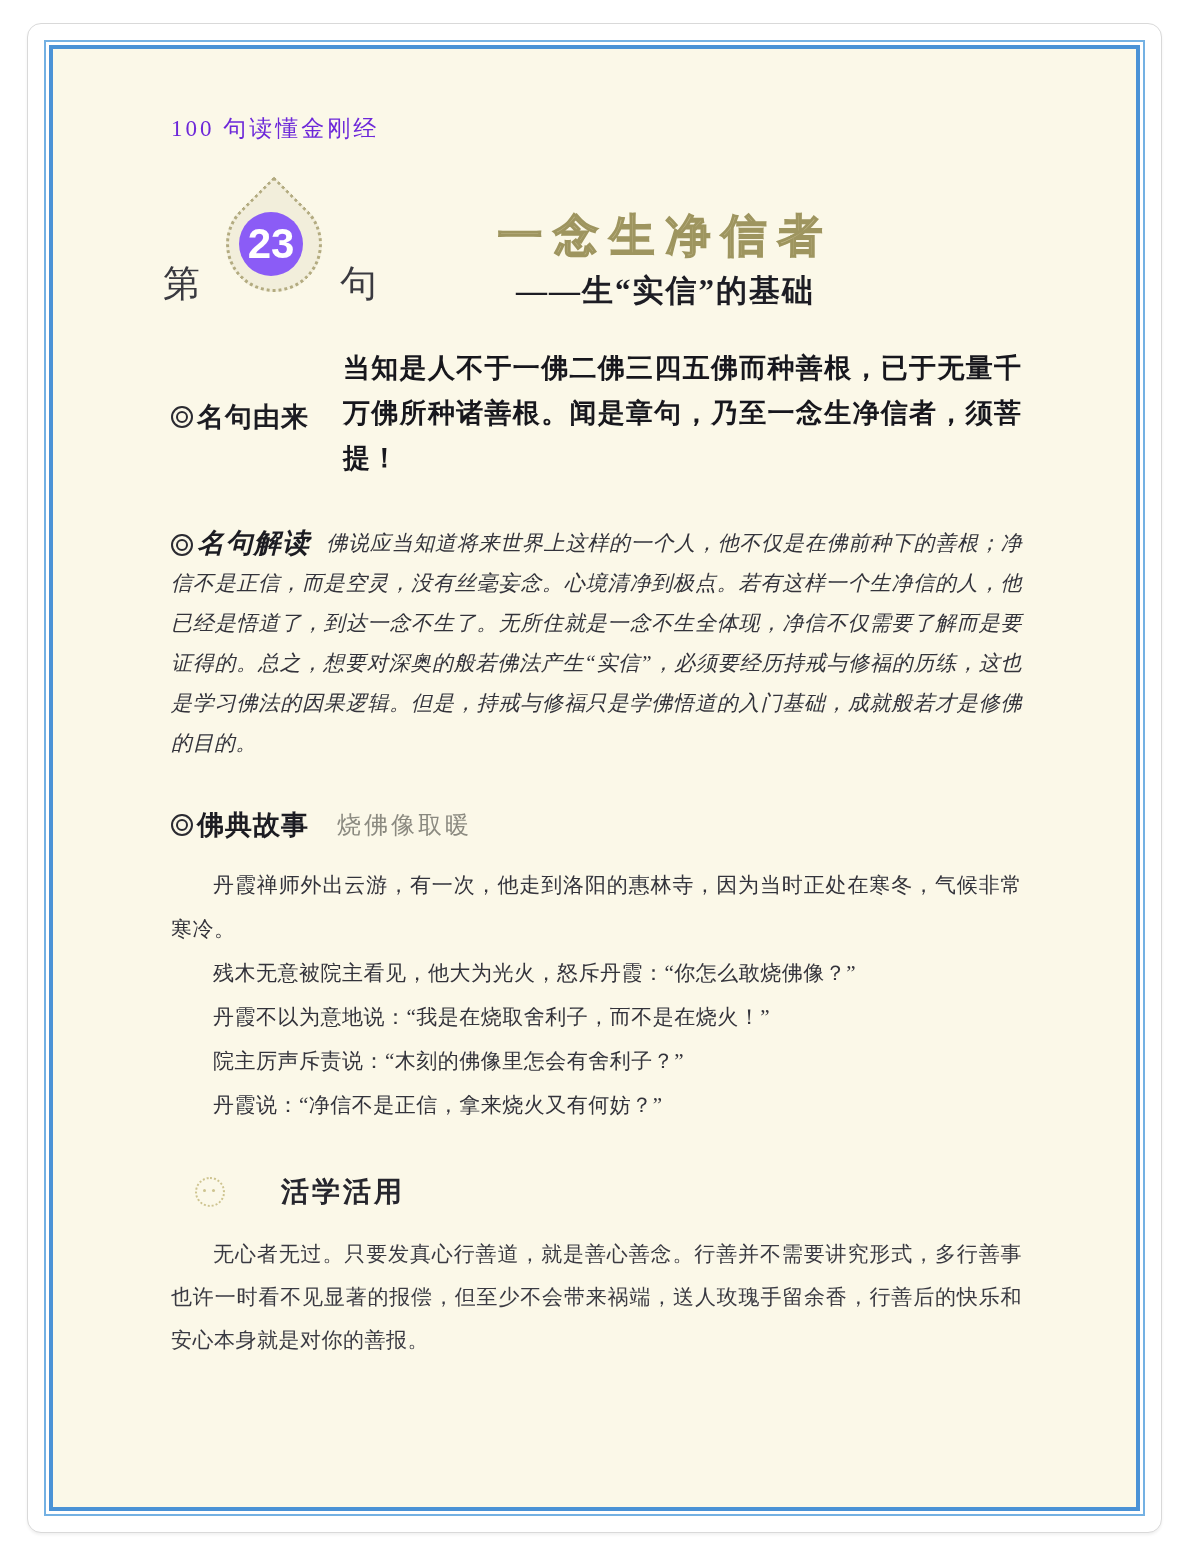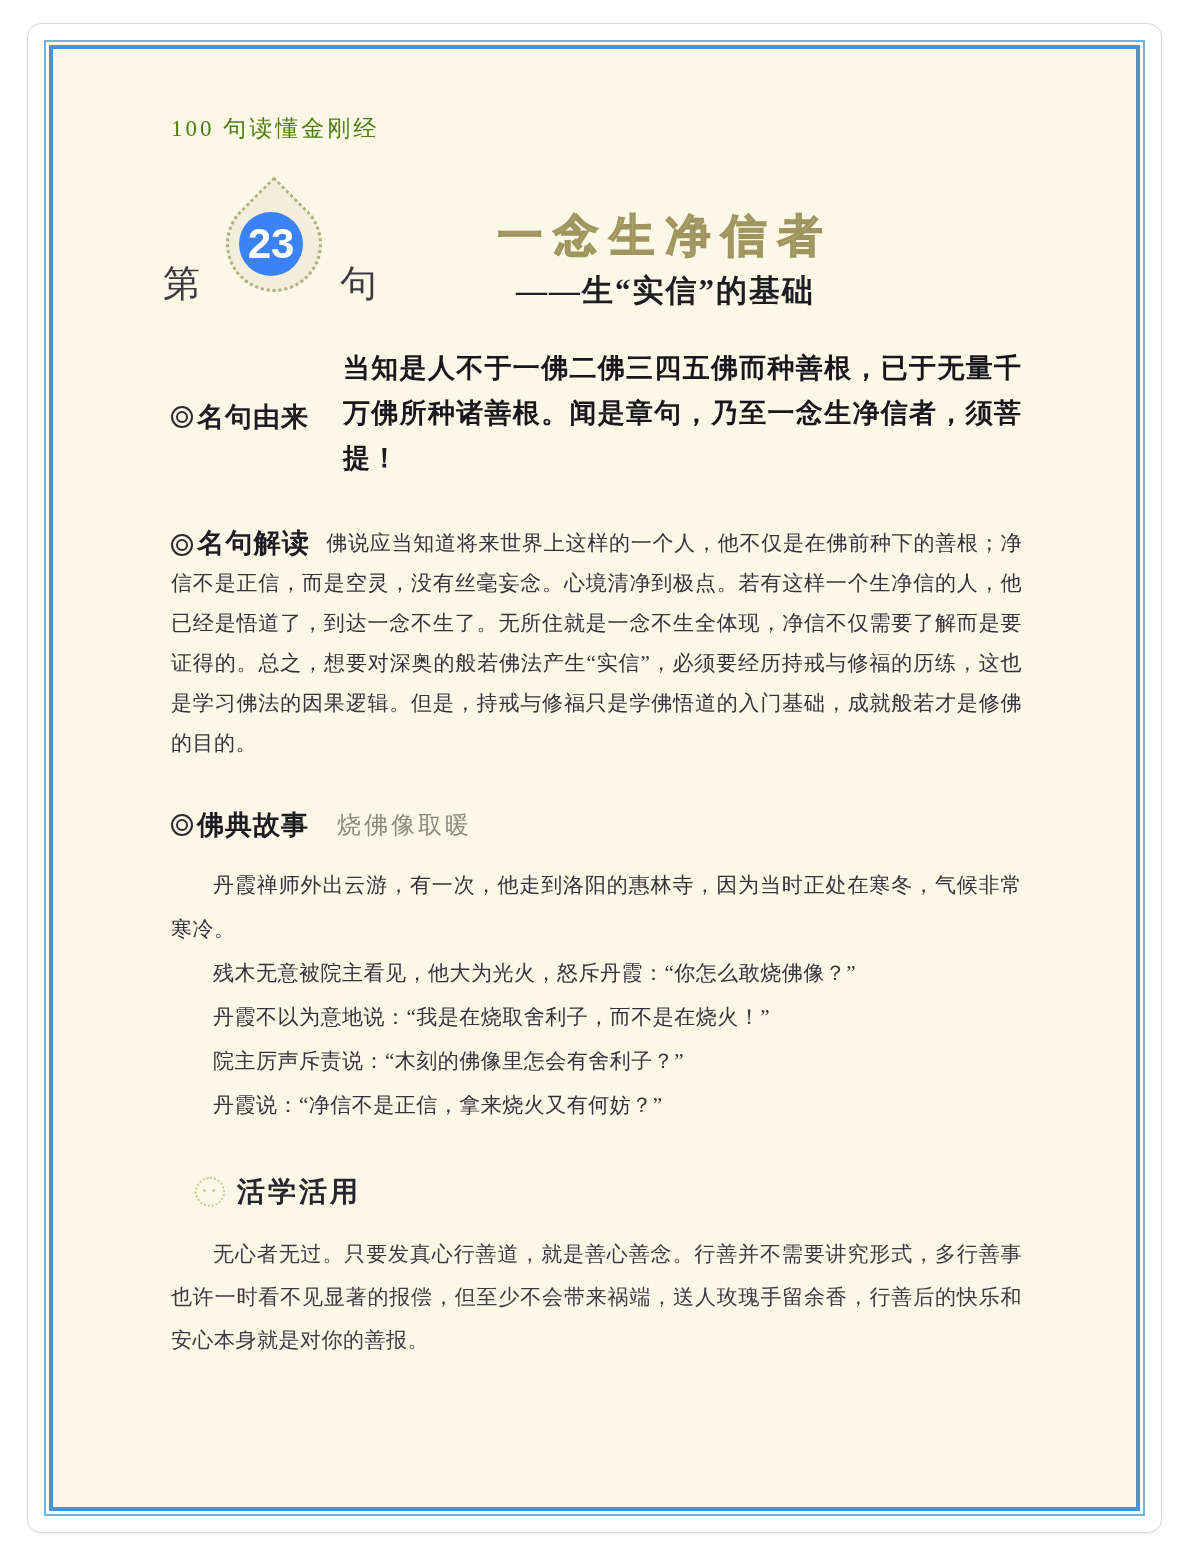--- a/index.html
+++ b/index.html
@@ -23,21 +23,21 @@
     position:absolute;left:3px;top:3px;right:3px;bottom:3px;
     border:4px solid #4a92d6;
     background:#fbf8e8;
     overflow:hidden;
   }
   .content{position:absolute;left:0;top:0;right:0;bottom:0;}
 
   
   .book-title{
     margin:64px 0 0 118px;
-    font-size:23px;letter-spacing:3px;color:#4d7c0f;
+    font-size:23px;letter-spacing:3px;color:#6d28d9;
   }
 
   
   .chapter-row{
     margin:24px 98px 0 110px;
     display:flex;align-items:flex-end;
   }
   .chapter-left{
     display:flex;align-items:flex-end;
     width:280px;flex:none;
@@ -45,21 +45,21 @@
   .zi{font-size:37px;color:#3a3a40;line-height:1;margin-bottom:14px;}
   .emblem{position:relative;width:136px;height:148px;flex:none;margin:0 2px;}
   .drop{
     position:absolute;left:24px;top:28px;width:90px;height:90px;
     border:3px dotted #b3ab80;border-radius:0 50% 50% 50%;
     transform:rotate(45deg);
     background:rgba(179,171,128,0.12);
   }
   .num-circle{
     position:absolute;left:37px;top:44px;width:64px;height:64px;
-    border-radius:50%;background:#3b82f6;color:#ffffff;
+    border-radius:50%;background:#8b5cf6;color:#ffffff;
     font-family:"Liberation Sans","DejaVu Sans",sans-serif;
     font-weight:bold;font-size:42px;
     display:flex;align-items:center;justify-content:center;
   }
   .chapter-right{flex:1;text-align:center;padding-right:150px;padding-bottom:4px;}
   .main-title{
     font-family:"Liberation Sans","DejaVu Sans",sans-serif;
     font-size:45px;font-weight:bold;letter-spacing:11px;
     color:#c0b789;-webkit-text-stroke:1.4px #9e955f;
     line-height:1.15;white-space:nowrap;
@@ -93,41 +93,41 @@
   .origin-labelwrap{width:172px;flex:none;display:flex;align-items:center;padding-top:6px;}
   .origin-quote{
     flex:1;font-size:27px;font-weight:bold;line-height:45px;
     color:#17171d;letter-spacing:1px;text-align:justify;
   }
 
   
   .sec-interp{
     margin:42px 114px 0 118px;
     font-size:21px;line-height:40px;color:#33333b;
-    text-align:justify;letter-spacing:0.5px;
+    text-align:justify;letter-spacing:0.5px;font-style:italic;
   }
   .interp-label{margin-right:16px;vertical-align:-2px;}
 
   
   .sec-story{margin:44px 114px 0 118px;}
   .story-header{display:flex;align-items:center;}
   .story-subtitle{
     font-family:"Liberation Sans","DejaVu Sans",sans-serif;
     font-size:24px;color:#8b8a80;letter-spacing:3px;margin-left:28px;
   }
   .story-body{margin-top:20px;}
   .story-body p{
     margin:0;text-indent:2em;
     font-size:21px;line-height:44px;color:#33333b;
     text-align:justify;letter-spacing:0.5px;
   }
 
   
   .sec-practice{margin:46px 114px 0 118px;}
-  .practice-header{display:flex;align-items:center;margin-left:24px;}
+  .practice-header{display:flex;align-items:center;margin-left:24px;gap:44px;}
   .faded-circle{
     display:inline-block;width:26px;height:26px;flex:none;
     border:2px dotted #cec490;border-radius:50%;position:relative;margin-right:12px;
   }
   .faded-circle::after{
     content:"";position:absolute;left:6px;top:10px;width:3px;height:3px;
     border-radius:50%;background:#cec490;box-shadow:9px 0 0 #cec490;
   }
   .practice-label{font-family:"Liberation Serif","DejaVu Serif",serif;font-size:28px;font-weight:bold;color:#26262d;letter-spacing:3px;}
   .practice-body{

